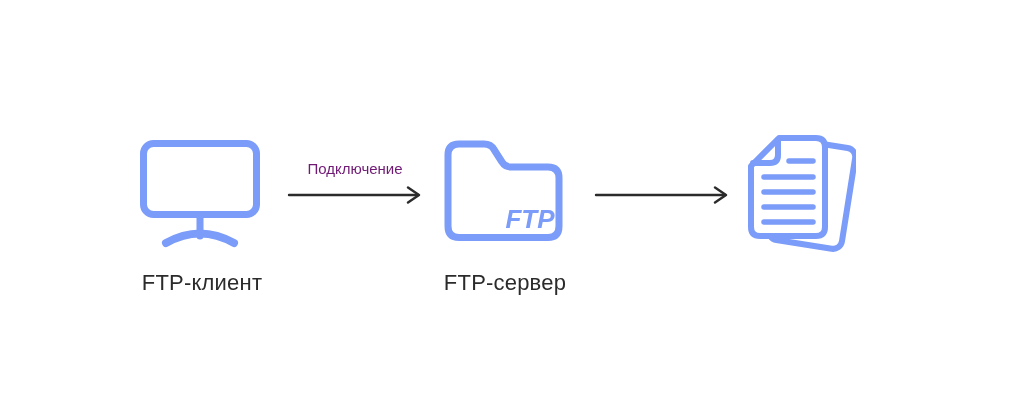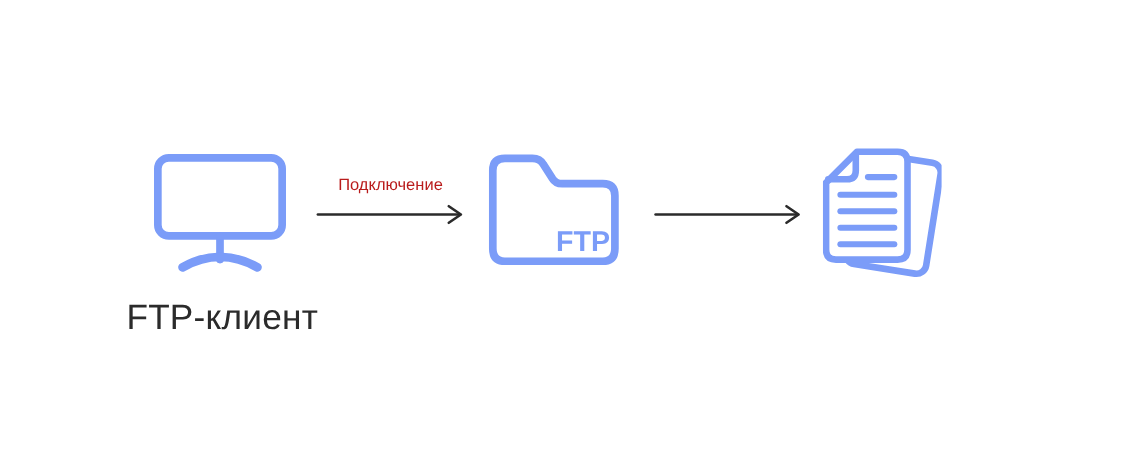--- a/index.html
+++ b/index.html
@@ -5,42 +5,42 @@
   * { margin: 0; padding: 0; box-sizing: border-box; }
   html, body { background: #ffffff; }
   .canvas {
     position: relative;
     width: 1024px;
     height: 410px;
     background: #ffffff;
     overflow: hidden;
     font-family: "Liberation Sans", sans-serif;
   }
-  .node { position: absolute; }
+  .node { position: absolute; font-style: italic; }
   .node svg { display: block; }
   .node-label {
     position: absolute;
     top: 270px;
     transform: translateX(-50%);
-    font-size: 32px;
+    font-size: 22px;
     font-weight: 400;
     color: #2b2b2b;
     letter-spacing: 0.2px;
     white-space: nowrap;
     text-align: center;
   }
   .connector { position: absolute; }
   .connector-label {
     position: absolute;
     left: 50%;
     transform: translateX(-50%);
     top: -26px;
     font-size: 15px;
     font-weight: 400;
-    color: #b91c1c;
+    color: #701a75;
     white-space: nowrap;
   }
   .icon-monitor { position: absolute; left: 140px; top: 140px; }
   .icon-folder  { position: absolute; left: 444px; top: 140px; }
   .icon-docs    { position: absolute; left: 748px; top: 134px; }
   .connector-1  { left: 287px; top: 186px; }
   .connector-2  { left: 594px; top: 186px; }
   .label-client { left: 202px; }
   .label-server { left: 505px; }
   .label-folders{ left: 806px; }
@@ -66,20 +66,21 @@
       <polyline points="121,1.5 132,9 121,16.5"></polyline>
     </svg>
   </div>
 
   <div class="node icon-folder">
     <svg width="120" height="103" viewBox="0 0 120 103" fill="none" stroke="#7b9cf8" stroke-width="7" stroke-linejoin="round">
       <path d="M15,4 H40 Q47,4 50,9.5 L58,22 Q61,27 67,27 H104 Q115,27 115,38 V86 Q115,97.5 104,97.5 H15 Q4,97.5 4,86 V15 Q4,4 15,4 Z"></path>
       <text x="86" y="88" text-anchor="middle" font-family="Liberation Sans, sans-serif" font-size="26" font-weight="700" fill="#7b9cf8" stroke="none">FTP</text>
     </svg>
   </div>
+  <div class="node-label label-server">FTP-сервер</div>
 
   <div class="connector connector-2">
     <svg width="136" height="18" viewBox="0 0 136 18" fill="none" stroke="#2b2b2b" stroke-width="2.4" stroke-linecap="round" stroke-linejoin="round">
       <line x1="2" y1="9" x2="131" y2="9"></line>
       <polyline points="121,1.5 132,9 121,16.5"></polyline>
     </svg>
   </div>
 
   <div class="node icon-docs">
     <svg width="108" height="124" viewBox="0 0 108 124" fill="none" stroke="#7b9cf8" stroke-width="6" stroke-linejoin="round">

